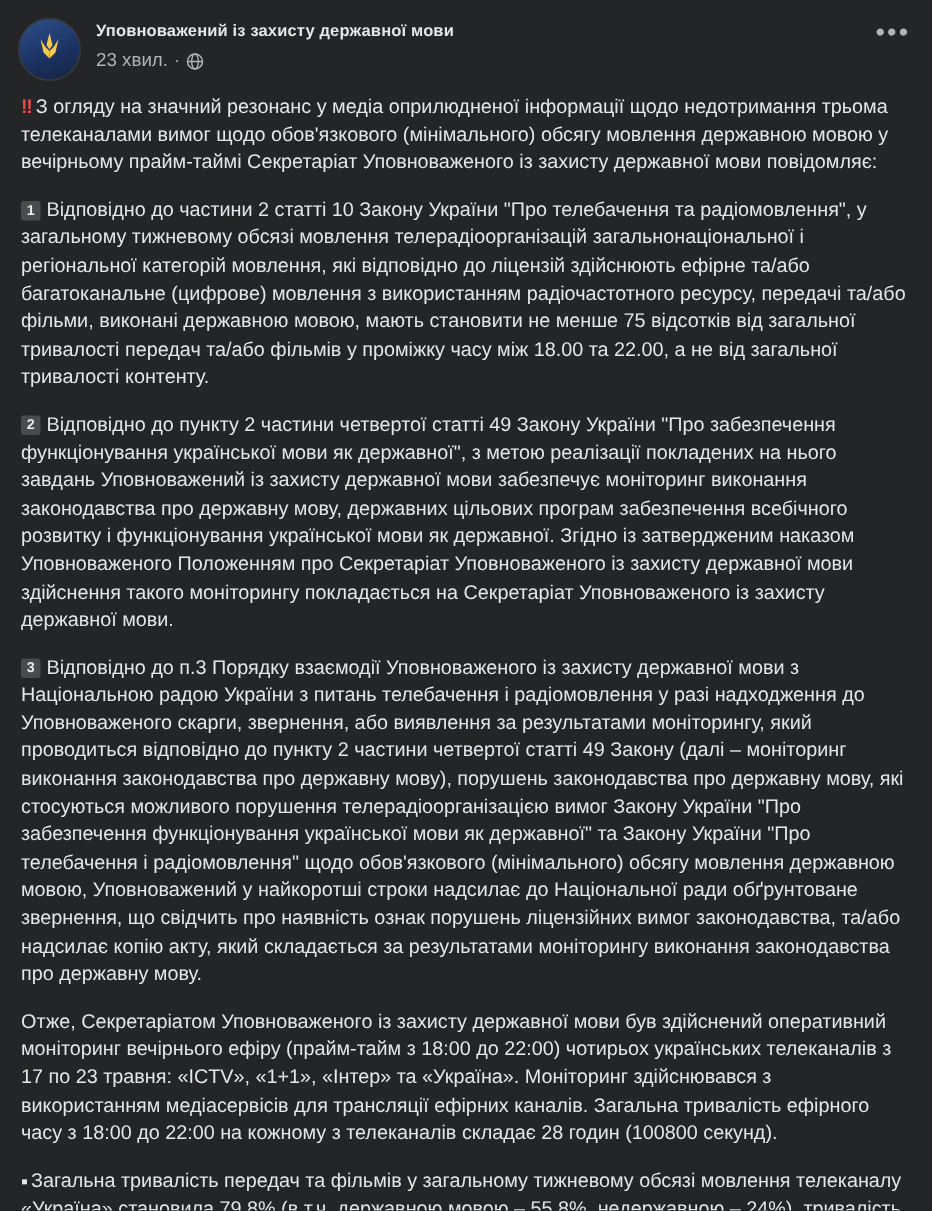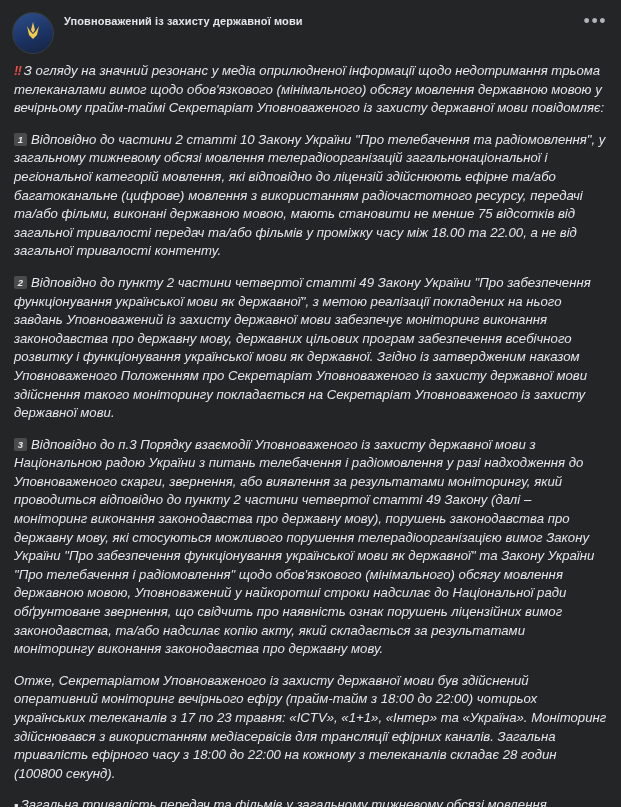--- a/index.html
+++ b/index.html
@@ -87,21 +87,20 @@
   .post-body {
     padding: 2px 14px 14px 14px;
     font-size: 13.2px;
     line-height: 18.6px;
     color: #e4e6eb;
     text-align: left;
   }
   .post-body p {
     margin: 0 0 13px 0;
     word-wrap: break-word;
-    font-style: italic;
   }
   .post-body p:last-child { margin-bottom: 0; }
   .emoji {
     display: inline-block;
     margin-right: 2px;
     vertical-align: -1px;
   }
   .num-emoji {
     display: inline-block;
     width: 13px;
@@ -132,20 +131,31 @@
   <div class="post-header">
     <div class="avatar">
       <svg class="crest" viewBox="0 0 20 24">
         <path d="M10 1 L12 9 L10 12 L8 9 Z" fill="#f2c94c"></path>
         <path d="M4 5 L6 14 L10 18 L10 13 L7 10 Z" fill="#f2c94c"></path>
         <path d="M16 5 L14 14 L10 18 L10 13 L13 10 Z" fill="#f2c94c"></path>
       </svg>
     </div>
     <div class="header-text">
       <div class="page-name">Уповноважений із захисту державної мови</div>
+      <div class="meta-row">
+        <span class="timestamp">23 хвил.</span>
+        <span class="dot-sep">·</span>
+        <span class="globe-icon">
+          <svg width="12" height="12" viewBox="0 0 12 12">
+            <circle cx="6" cy="6" r="5" fill="none" stroke="#b0b3b8" stroke-width="1"></circle>
+            <ellipse cx="6" cy="6" rx="2.2" ry="5" fill="none" stroke="#b0b3b8" stroke-width="0.9"></ellipse>
+            <line x1="1" y1="6" x2="11" y2="6" stroke="#b0b3b8" stroke-width="0.9"></line>
+          </svg>
+        </span>
+      </div>
     </div>
     <div class="more-btn">•••</div>
   </div>
 
   <div class="post-body" id="post-body">
       <p><span class="bang">‼</span><span>З огляду на значний резонанс у медіа оприлюдненої інформації щодо недотримання трьома телеканалами вимог щодо обов'язкового (мінімального) обсягу мовлення державною мовою у вечірньому прайм-таймі Секретаріат Уповноваженого із захисту державної мови повідомляє:</span></p>
       <p><span class="num-emoji">1</span><span>Відповідно до частини 2 статті 10 Закону України "Про телебачення та радіомовлення", у загальному тижневому обсязі мовлення телерадіоорганізацій загальнонаціональної і регіональної категорій мовлення, які відповідно до ліцензій здійснюють ефірне та/або багатоканальне (цифрове) мовлення з використанням радіочастотного ресурсу, передачі та/або фільми, виконані державною мовою, мають становити не менше 75 відсотків від загальної тривалості передач та/або фільмів у проміжку часу між 18.00 та 22.00, а не від загальної тривалості контенту.</span></p>
       <p><span class="num-emoji">2</span><span>Відповідно до пункту 2 частини четвертої статті 49 Закону України "Про забезпечення функціонування української мови як державної", з метою реалізації покладених на нього завдань Уповноважений із захисту державної мови забезпечує моніторинг виконання законодавства про державну мову, державних цільових програм забезпечення всебічного розвитку і функціонування української мови як державної. Згідно із затвердженим наказом Уповноваженого Положенням про Секретаріат Уповноваженого із захисту державної мови здійснення такого моніторингу покладається на Секретаріат Уповноваженого із захисту державної мови.</span></p>
       <p><span class="num-emoji">3</span><span>Відповідно до п.3 Порядку взаємодії Уповноваженого із захисту державної мови з Національною радою України з питань телебачення і радіомовлення у разі надходження до Уповноваженого скарги, звернення, або виявлення за результатами моніторингу, який проводиться відповідно до пункту 2 частини четвертої статті 49 Закону (далі – моніторинг виконання законодавства про державну мову), порушень законодавства про державну мову, які стосуються можливого порушення телерадіоорганізацією вимог Закону України "Про забезпечення функціонування української мови як державної" та Закону України "Про телебачення і радіомовлення" щодо обов'язкового (мінімального) обсягу мовлення державною мовою, Уповноважений у найкоротші строки надсилає до Національної ради обґрунтоване звернення, що свідчить про наявність ознак порушень ліцензійних вимог законодавства, та/або надсилає копію акту, який складається за результатами моніторингу виконання законодавства про державну мову.</span></p>
       <p><span>Отже, Секретаріатом Уповноваженого із захисту державної мови був здійснений оперативний моніторинг вечірнього ефіру (прайм-тайм з 18:00 до 22:00) чотирьох українських телеканалів з 17 по 23 травня: «ICTV», «1+1», «Інтер» та «Україна». Моніторинг здійснювався з використанням медіасервісів для трансляції ефірних каналів. Загальна тривалість ефірного часу з 18:00 до 22:00 на кожному з телеканалів складає 28 годин (100800 секунд).</span></p>

